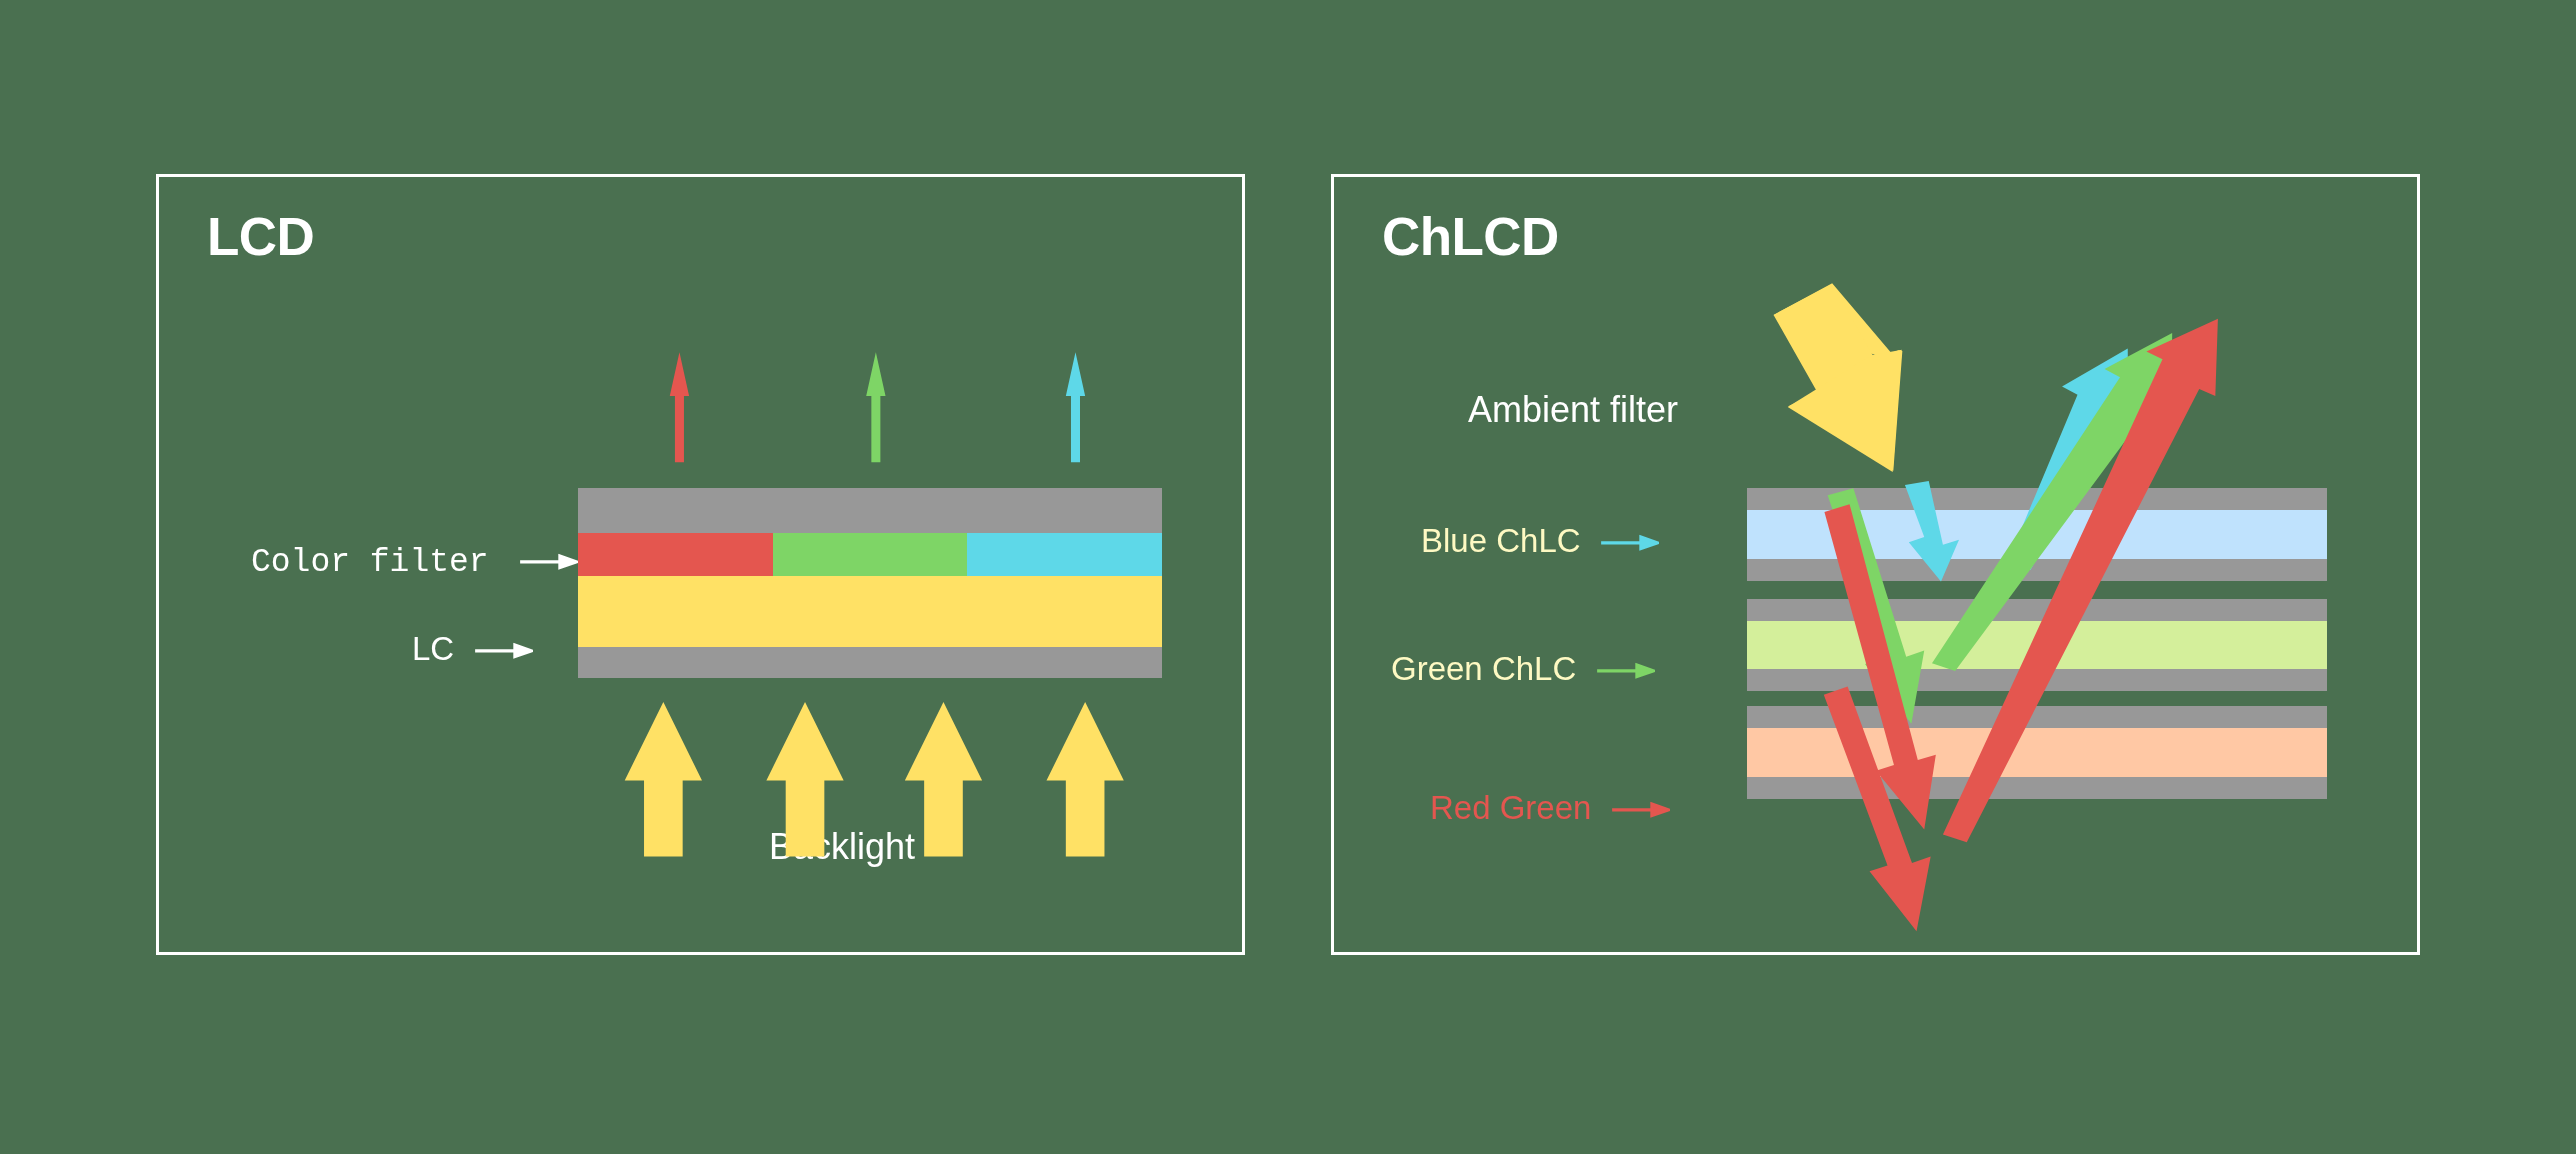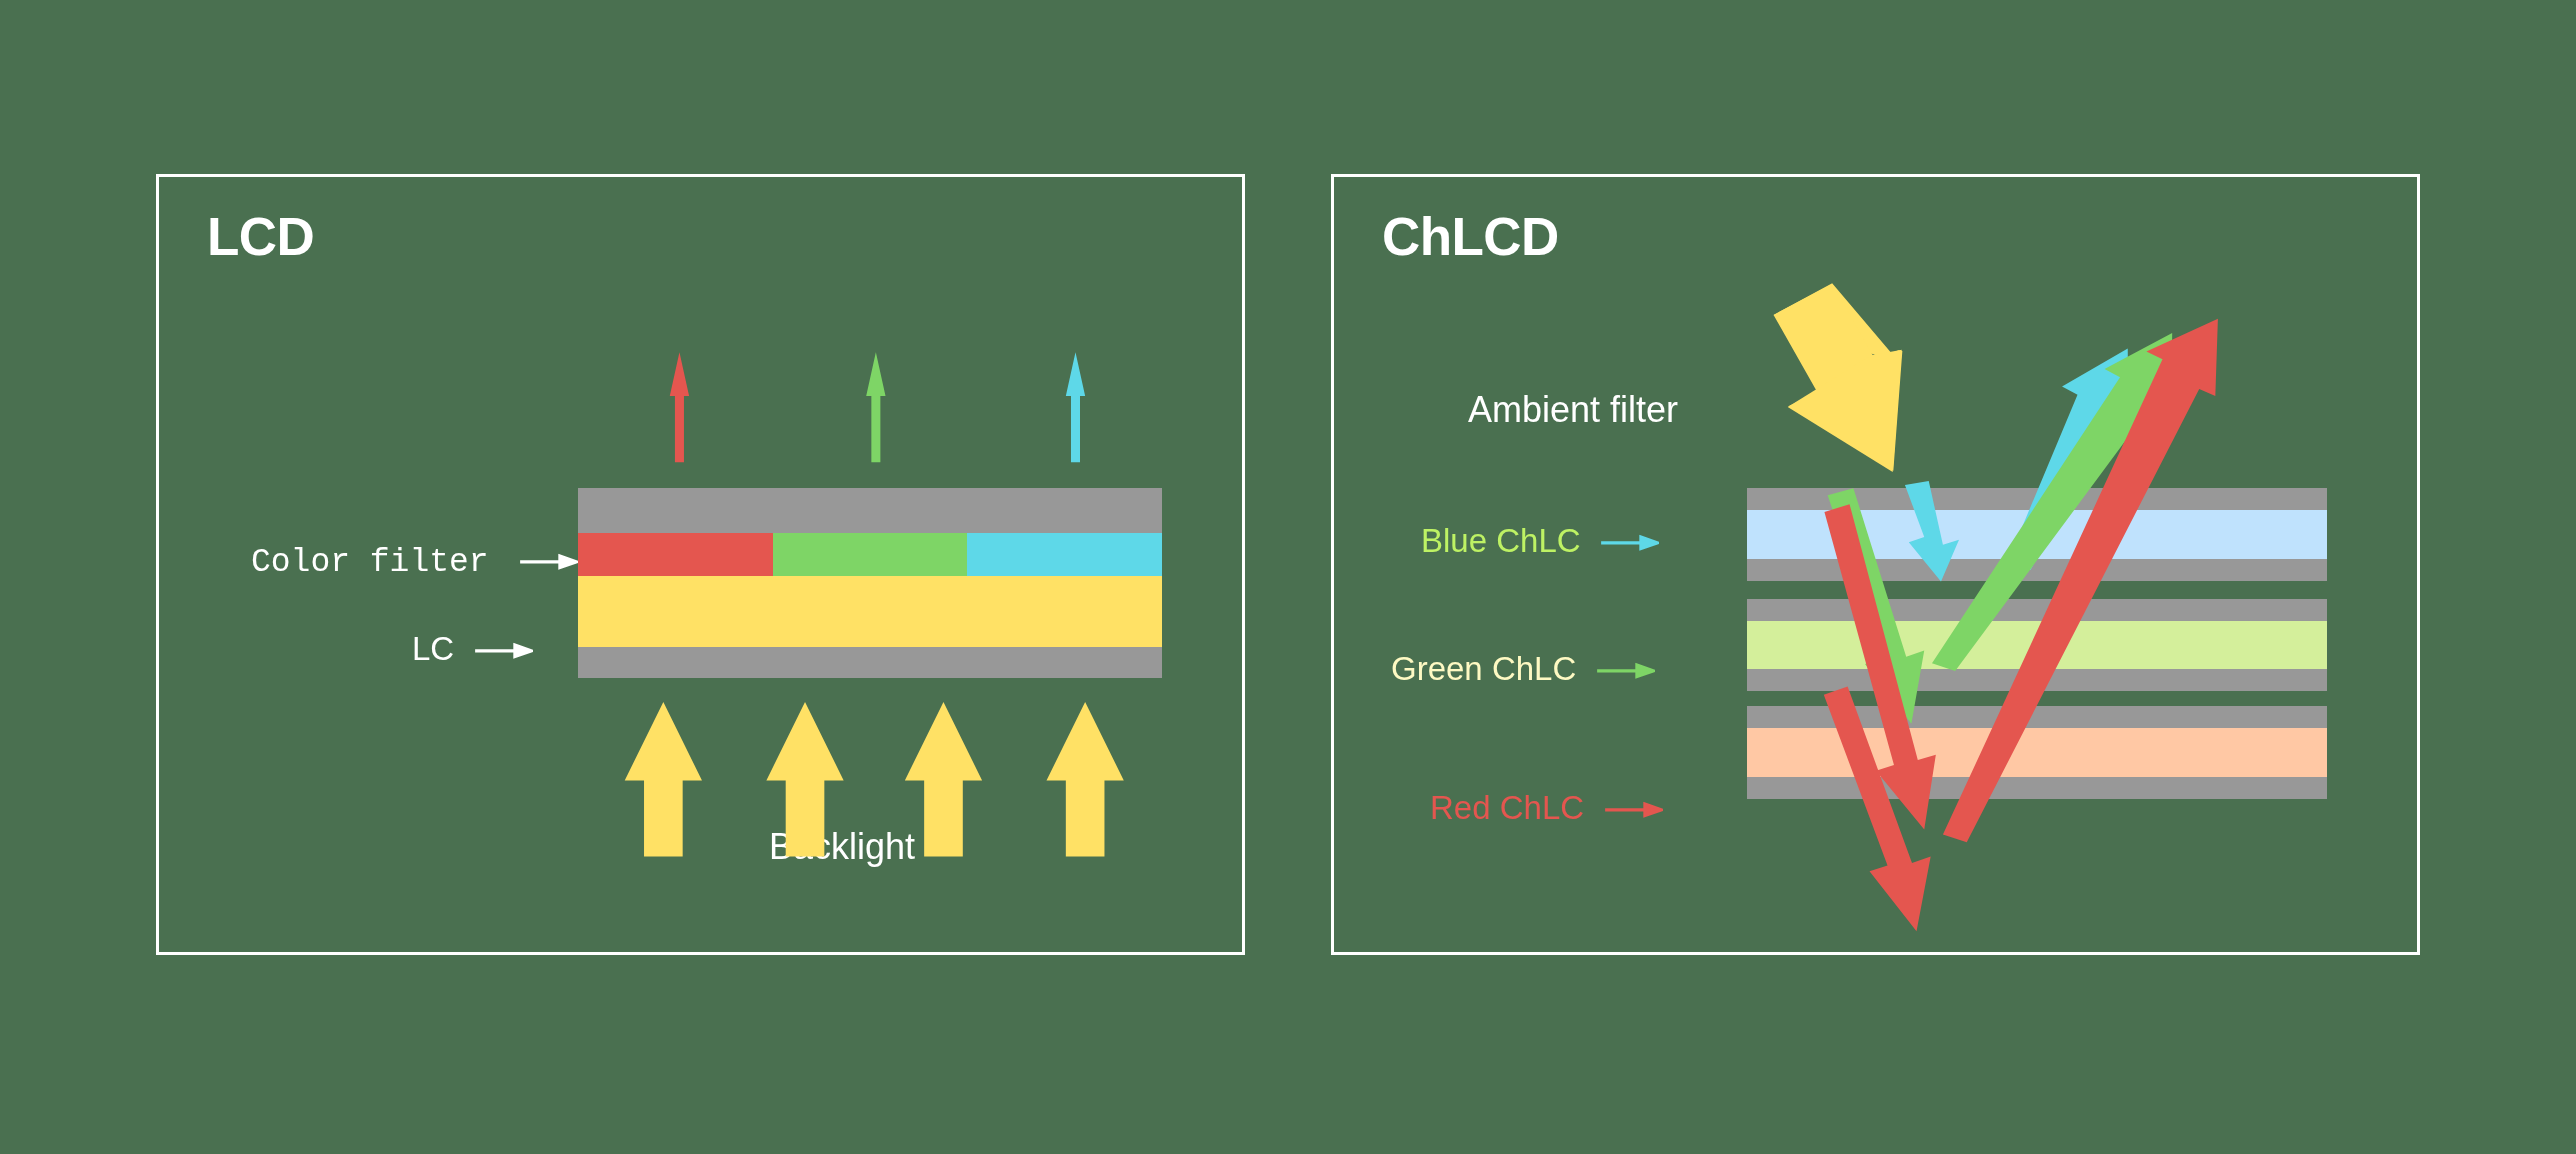--- a/index.html
+++ b/index.html
@@ -30,21 +30,21 @@
   #title-chlcd{left:48px;top:29px;}
 
   .label{
     position:absolute;
     color:#ffffff;
     font-size:33px;
     white-space:nowrap;
     line-height:1;
   }
   .label-right{transform:translateY(-50%);}
-  .label.cyan{color:#bef264;}
+  .label.cyan{color:#fef9c3;}
   .label.green{color:#fef9c3;}
   .label.red{color:#e4564f;}
 
   
   #lcd-stack{position:absolute;left:578px;top:488px;width:584px;height:190px;}
   .lcd-row{position:absolute;left:0;width:100%;}
   #lcd-top-glass{top:0px;height:45px;background:#989898;}
   #lcd-filter{top:45px;height:43px;display:flex;}
   #lcd-filter .seg{height:100%;}
   #lcd-lc{top:88px;height:71px;background:#ffe165;}
@@ -140,21 +140,21 @@
   </div>
 
   <div class="label label-right green" style="left:1391px;top:668px;">
     <span>Green ChLC</span>
     <svg class="label-arrow" width="58" height="16.7" viewBox="0 0 90 26">
       <path d="M0 13 H70 M62 4 L88 13 L62 22 Z" stroke="#7ed566" stroke-width="5" fill="#7ed566"></path>
     </svg>
   </div>
 
   <div class="label label-right red" style="left:1430px;top:807px;">
-    <span>Red ChLC</span>
+    <span>Red Green</span>
     <svg class="label-arrow" width="58" height="16.7" viewBox="0 0 90 26">
       <path d="M0 13 H70 M62 4 L88 13 L62 22 Z" stroke="#e4564f" stroke-width="5" fill="#e4564f"></path>
     </svg>
   </div>
 
   <svg class="overlay" viewBox="0 0 4000 1792">
 
     <g>
 
       <path fill="#e4564f" d="M1040 615 L1055 547 L1070 615 L1062 615 L1062 718 L1048 718 L1048 615 Z"></path>

